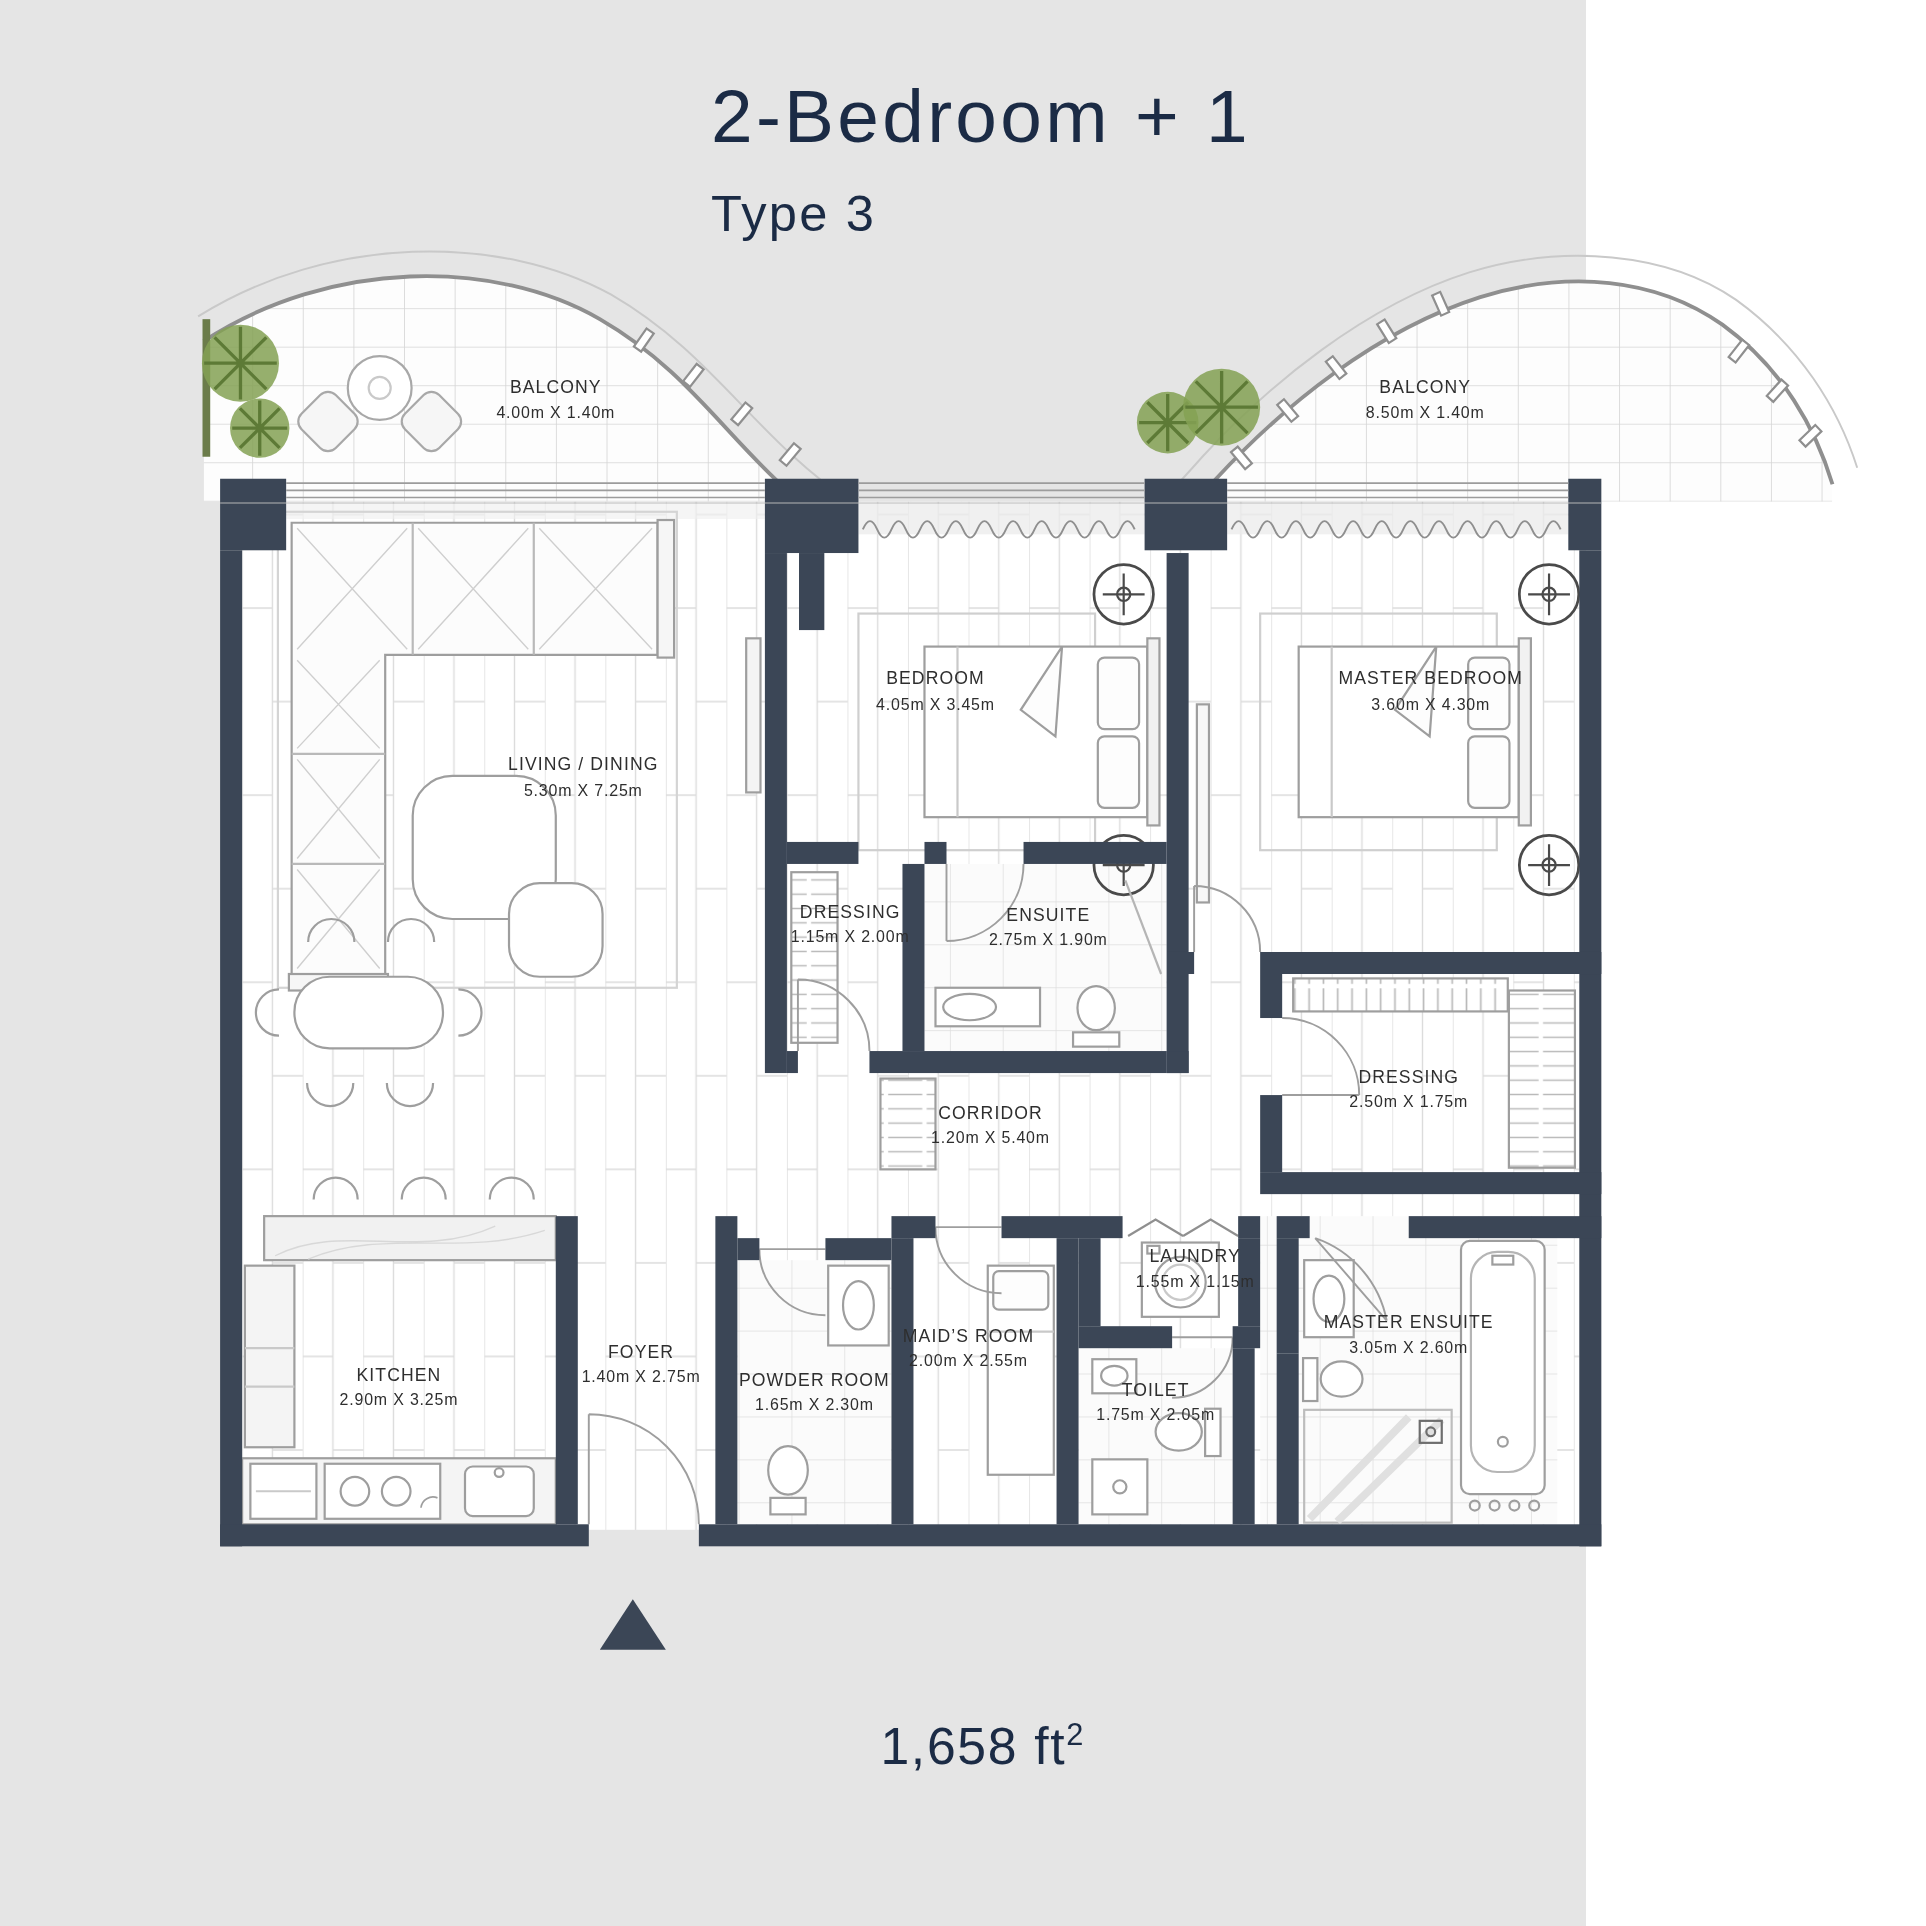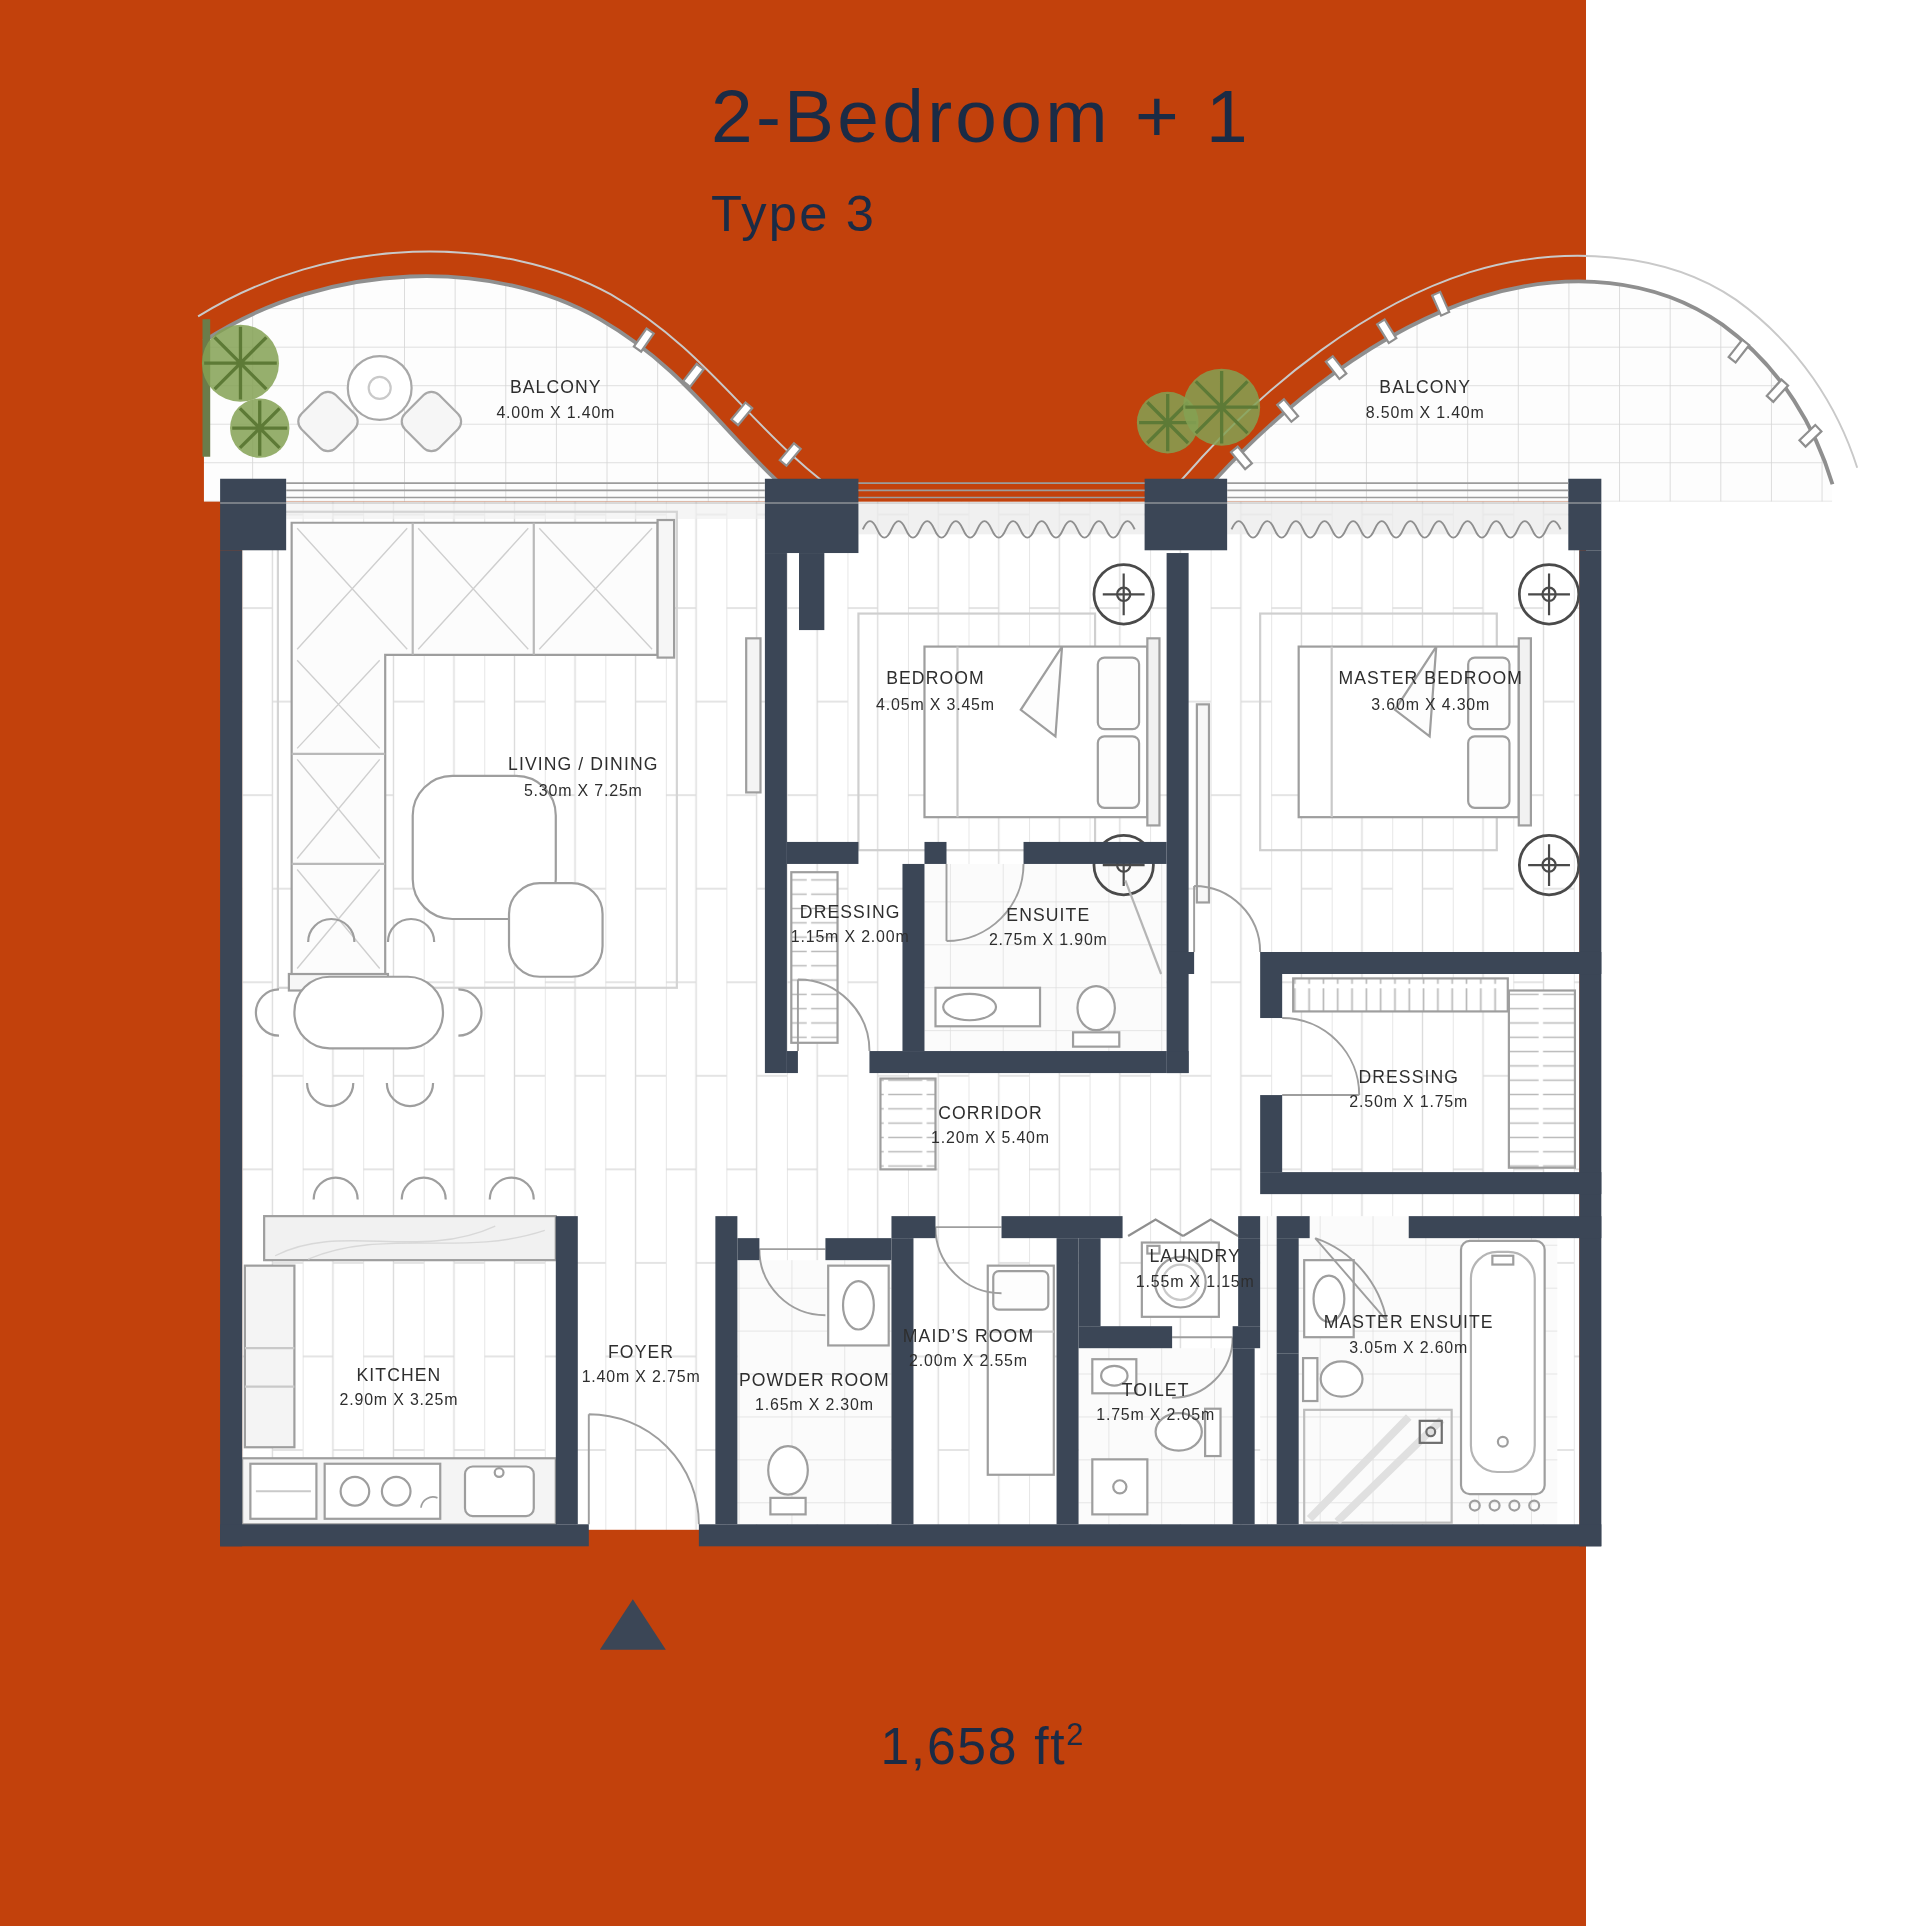--- a/index.html
+++ b/index.html
@@ -1,16 +1,16 @@
 <!DOCTYPE html>
 <html style="font-size:8.8px"><head>
 <meta charset="utf-8">
 <style>
   html,body{margin:0;padding:0;background:#ffffff;}
-  .page{position:relative;width:1586px;height:1926px;background:#c2410c;font-family:"Liberation Sans",sans-serif;}
+  .page{position:relative;width:1586px;height:1926px;background:#e5e5e5;font-family:"Liberation Sans",sans-serif;}
   svg{position:absolute;left:0;top:0;}
   text{font-family:"Liberation Sans","DejaVu Sans",sans-serif;}
   .title-txt{font-size:136px;font-weight:300;letter-spacing:6px;}
   .subtitle-txt{font-size:92px;font-weight:300;letter-spacing:4px;}
   .area-txt{font-size:94px;font-weight:300;letter-spacing:3px;}
   .room-name{font-size:32px;font-weight:300;letter-spacing:2px;text-anchor:middle;}
   .room-dims{font-size:29px;font-weight:300;letter-spacing:1.5px;text-anchor:middle;}
 </style>
 </head>
 <body>

